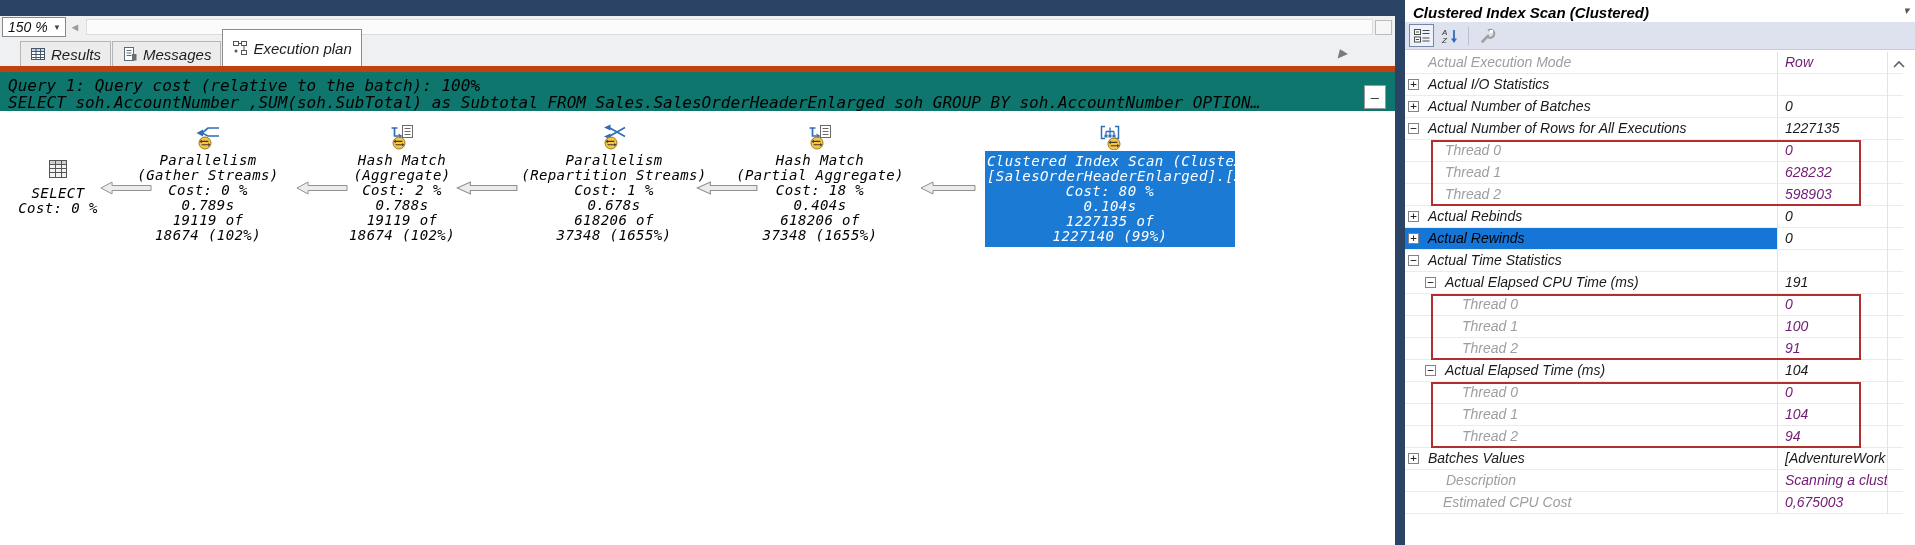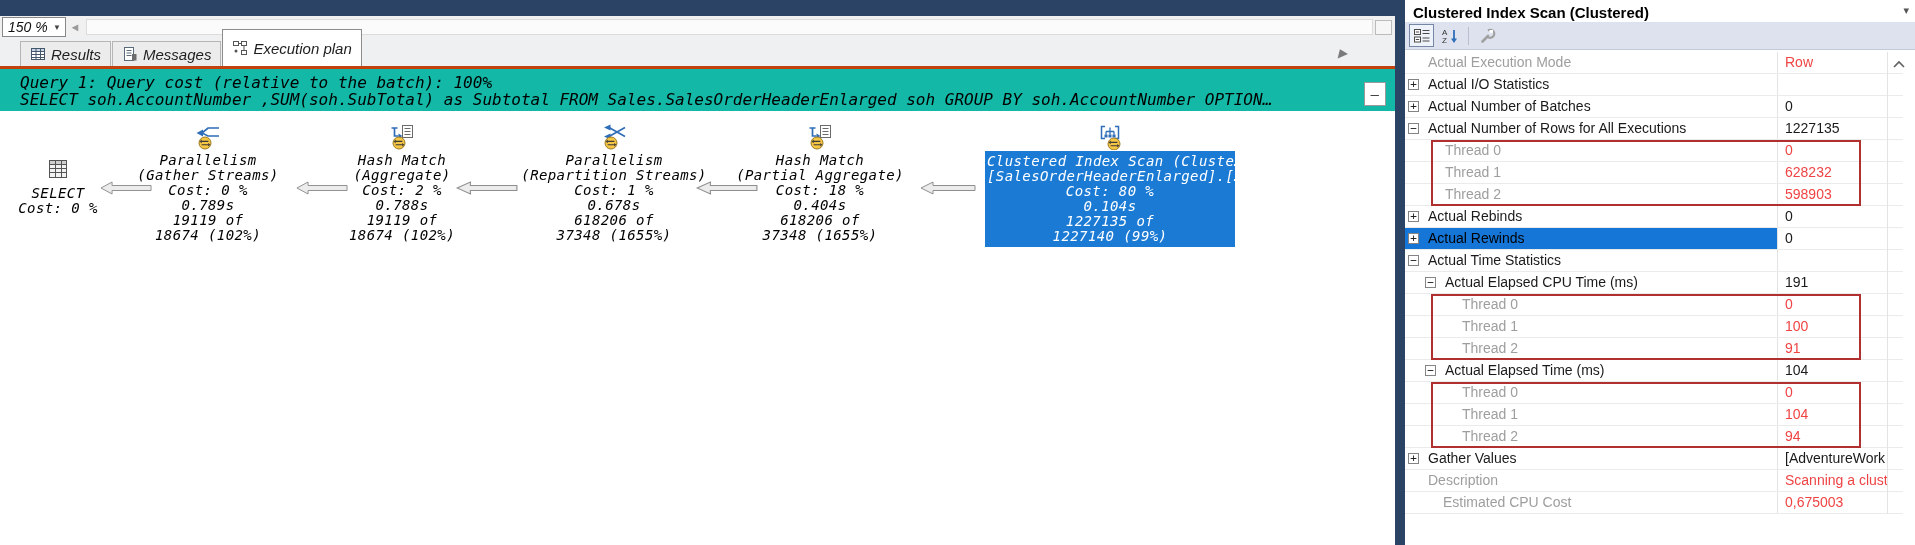--- a/index.html
+++ b/index.html
@@ -16,22 +16,22 @@
   .scroll-left-btn { width:18px; text-align:center; font-size:11px; color:#9a9a9a; }
   .scroll-track { flex:1; height:16px; margin:0 2px; background:#fbfbfb; border:1px solid #dcdcdc; }
   .scroll-corner-box { width:17px; height:15px; margin-right:3px; background:#f6f6f6; border:1px solid #bbb; }
 
   .tab-row { position:relative; height:28px; background:#eef0f1; display:flex; align-items:flex-end; padding-left:20px; }
   .tab { display:flex; align-items:center; gap:5px; height:25px; padding:0 9px; font-size:15px; color:#1e1e1e; background:#ececec; border:1px solid #b5b5b5; border-bottom:none; margin-right:1px; cursor:default; }
   .tab.active { height:37px; background:#fff; border:1px solid #8c8c8c; border-bottom:none; }
   .tab .ticon { width:16px; height:16px; display:inline-block; }
   .tab-scroll-right { position:absolute; left:1338px; top:8px; font-size:12px; color:#7a7a7a; }
 
-  .query-header { position:relative; height:45px; background:#14b8a6; border-top:3px solid #c2410c;
-    font-family:"DejaVu Sans Mono",monospace; font-size:16px; line-height:17px; color:#000; padding:5px 0 0 20px; white-space:nowrap; overflow:hidden; }
+  .query-header { position:relative; height:45px; background:#0f766e; border-top:6px solid #c2410c;
+    font-family:"DejaVu Sans Mono",monospace; font-size:16px; line-height:17px; color:#000; padding:5px 0 0 8px; white-space:nowrap; overflow:hidden; }
   .query-header .qline2 { width:1350px; overflow:hidden; }
   .collapse-box { position:absolute; left:1364px; top:13px; width:22px; height:24px; background:#fff; border:1px solid #9a9a9a; font-size:14px; color:#444; text-align:center; line-height:22px; }
 
   .plan-canvas { position:relative; height:450px; background:#fff; }
   .plan-node { position:absolute; text-align:center; font-family:"DejaVu Sans Mono",monospace; font-size:14px; line-height:15px; letter-spacing:0.4px; color:#000; white-space:nowrap; }
   .plan-node .nicon { display:block; width:26px; height:26px; margin:0 auto; }
   .plan-node .node-lines { margin-top:3px; }
   .plan-node.highlighted .node-lines { margin-top:1px; background:#1a7ad4; color:#fff; padding:3px 2px; overflow:hidden; }
   .node-select { left:8px; top:46px; width:100px; }
   .node-gather { left:118px; top:13px; width:180px; }
@@ -42,34 +42,34 @@
 
   .flow-arrow { position:absolute; top:70px; height:14px; }
   .arrow-1 { left:100px; width:52px; } .arrow-2 { left:296px; width:52px; }
   .arrow-3 { left:456px; width:62px; } .arrow-4 { left:696px; width:62px; }
   .arrow-5 { left:920px; width:56px; }
 
   
   .pane-divider { position:absolute; left:1395px; top:0; width:10px; height:545px; background:#2b4365; }
 
   
-  .props-panel { position:absolute; left:1405px; top:0; width:510px; height:545px; background:#fff; overflow:hidden; }
+  .props-panel { position:absolute; left:1405px; top:0; width:510px; height:545px; background:#fff; overflow:hidden;font-style:italic; }
   .props-title { position:relative; height:22px; background:#fff; font-size:15px; font-weight:bold; color:#000; padding:4px 0 0 8px; white-space:nowrap; }
   .props-title-dd { position:absolute; right:6px; top:4px; font-size:11px; color:#555; font-weight:normal; }
   .props-toolbar { height:28px; background:#dde2ee; border-bottom:1px solid #c6cbd9; display:flex; align-items:center; padding-left:4px; gap:3px; }
   .ptool-btn { width:25px; height:23px; display:flex; align-items:center; justify-content:center; }
   .ptool-btn.selected { border:1px solid #7687a6; background:#eef2fa; }
   .ptool-sep { width:1px; height:18px; background:#b8bfd0; margin:0 3px; }
 
   .props-grid { position:absolute; left:0; top:52px; width:498px; }
   .prop-row { position:relative; display:flex; height:22px; line-height:21px; font-size:14px; border-bottom:1px solid #ebebeb; }
   .pcell-label { width:373px; display:flex; align-items:center; overflow:hidden; white-space:nowrap; color:#1a1a1a; border-right:1px solid #e3e3e3; }
   .pcell-value { flex:1; padding-left:7px; overflow:hidden; white-space:nowrap; color:#1a1a1a; }
   .prop-row .muted-label .plabel-text { color:#9e9e9e; }
-  .prop-row .pcell-value.muted { color:#ef4444; }
+  .prop-row .pcell-value.muted { color:#701a75; }
   .glyph-box { display:inline-block; width:11px; height:11px; min-width:11px; border:1px solid #848484; background:#fff; color:#222; font-size:11px; line-height:9px; text-align:center; margin-right:9px; font-family:"DejaVu Sans Mono",monospace; }
   .glyph-box.hidden-glyph { visibility:hidden; }
   .prop-row.selected .pcell-label { background:#1576d8; }
   .prop-row.selected .plabel-text { color:#000000; }
 
   .grid-right-edge { position:absolute; left:482px; top:52px; width:1px; height:462px; background:#e3e3e3; }
   .props-scroll-up { position:absolute; left:486px; top:58px; width:16px; height:14px; }
 
   .annotation-box { position:absolute; left:26px; width:430px; height:66px; border:2px solid #b03030; pointer-events:none; }
   .redbox-1 { top:140px; } .redbox-2 { top:294px; } .redbox-3 { top:382px; }
@@ -435,26 +435,26 @@
         <div class="prop-row">
     <div class="pcell-label muted-label" style="padding-left: 37px;">
       <span class="glyph-box hidden-glyph"></span>
       <span class="plabel-text">Thread 2</span>
     </div>
     <div class="pcell-value muted">94</div>
   </div>
         <div class="prop-row">
     <div class="pcell-label" style="padding-left: 3px;">
       <span class="glyph-box">+</span>
-      <span class="plabel-text">Gather Values</span>
+      <span class="plabel-text">Batches Values</span>
     </div>
     <div class="pcell-value">[AdventureWork</div>
   </div>
         <div class="prop-row">
-    <div class="pcell-label muted-label" style="padding-left: 3px;">
+    <div class="pcell-label muted-label" style="padding-left: 21px;">
       <span class="glyph-box hidden-glyph"></span>
       <span class="plabel-text">Description</span>
     </div>
     <div class="pcell-value muted">Scanning a clust</div>
   </div>
         <div class="prop-row">
     <div class="pcell-label muted-label" style="padding-left: 18px;">
       <span class="glyph-box hidden-glyph"></span>
       <span class="plabel-text">Estimated CPU Cost</span>
     </div>

